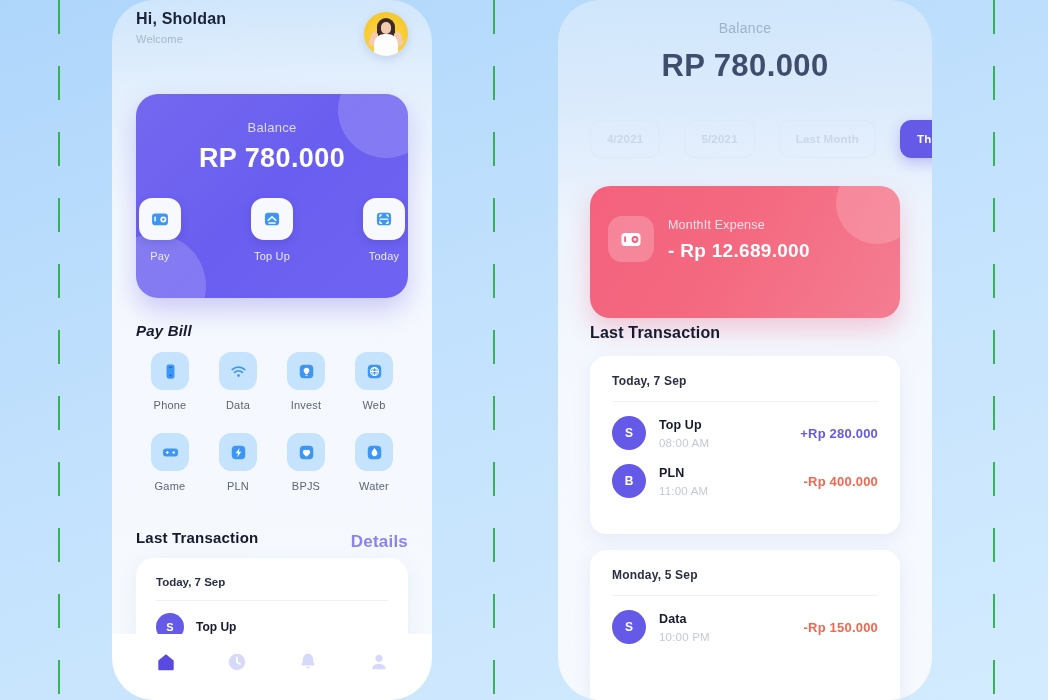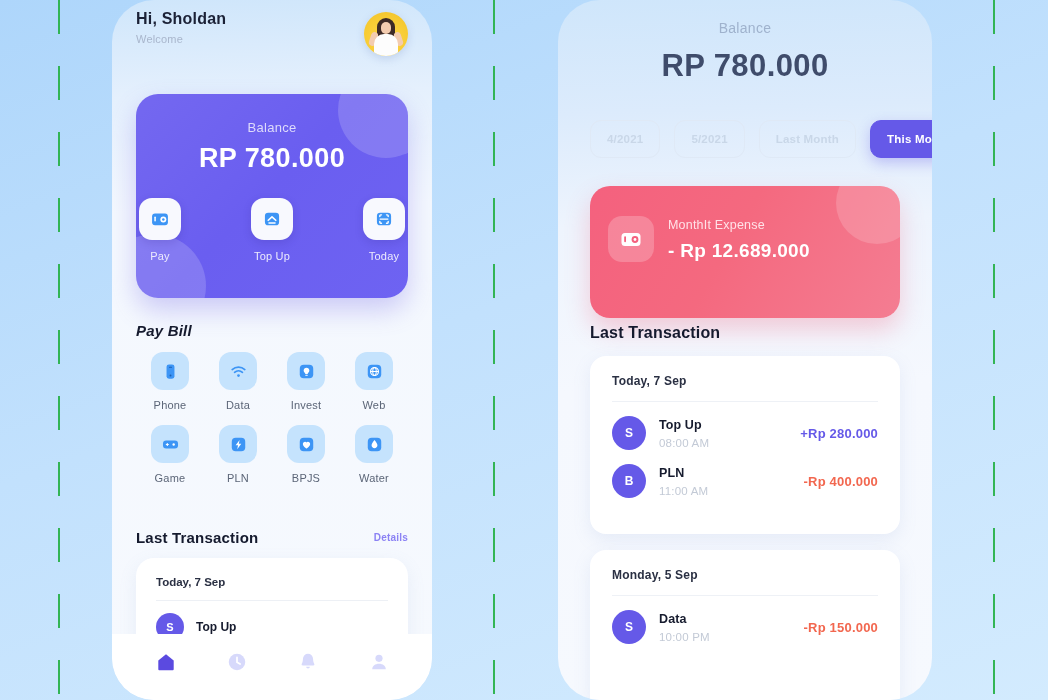--- a/index.html
+++ b/index.html
@@ -102,33 +102,33 @@
   }
   .bc-action-lbl { margin-top:10px; font-size:11px; color:#eceafd; letter-spacing:.2px; }
 
   .section-title {
     font-size:15px; font-weight:bold; color:#151a2e; letter-spacing:.2px;
   }
   #paybill-title { position:absolute; left:24px; top:322px;font-style:italic; }
 
   .bill-grid {
     position:absolute; left:24px; top:352px; width:272px;
-    display:grid; grid-template-columns: repeat(4,1fr); row-gap: 14px;
+    display:grid; grid-template-columns: repeat(4,1fr); row-gap: 22px;
   }
   .bill-item { text-align:center; }
   .bill-ico {
     width:38px; height:38px; margin:0 auto; border-radius:12px;
     background:#c5e3fd; display:flex; align-items:center; justify-content:center;
   }
   .bill-lbl { margin-top:9px; font-size:11px; color:#5b6577; letter-spacing:.2px; }
 
   #lt-title-left { position:absolute; left:24px; top:529px; }
   #details-link {
     position:absolute; right:24px; top:532px;
-    font-size:10px; font-weight:bold; color:#8b82f4; letter-spacing:.2px;
+    font-size:17px; font-weight:bold; color:#8b82f4; letter-spacing:.2px;
   }
 
   .l-trans-card {
     position:absolute; left:24px; top:558px; width:272px; height:110px;
     background:#ffffff; border-radius:18px 18px 0 0;
     box-shadow: 0 6px 18px rgba(120,150,200,.12);
     overflow:hidden;
   }
   .l-trans-date {
     margin:18px 0 0 20px; font-size:11.5px; font-weight:bold; color:#2a3043;
@@ -153,21 +153,21 @@
   
   .r-bal-label {
     position:absolute; left:0; right:0; top:20px; text-align:center;
     font-size:14px; color:#9fb2cd; letter-spacing:.3px;
   }
   .r-bal-amount {
     position:absolute; left:0; right:0; top:48px; text-align:center;
     font-size:31px; font-weight:bold; color:#3f4c6b; letter-spacing:.4px;
   }
   .chips {
-    position:absolute; left:32px; top:120px; display:flex; gap:14px; align-items:center;
+    position:absolute; left:32px; top:120px; display:flex; gap:24px; align-items:center;
   }
   .chip {
     height:38px; padding:0 16px; border-radius:11px;
     display:flex; align-items:center; justify-content:center;
     font-size:11.5px; font-weight:bold; letter-spacing:.2px;
     border:1px solid #dfe9f6; color:#c9d7e8; background:transparent;
     white-space:nowrap;
   }
   .chip.active {
     background:#6559e8; color:#ffffff; border-color:#6559e8;

